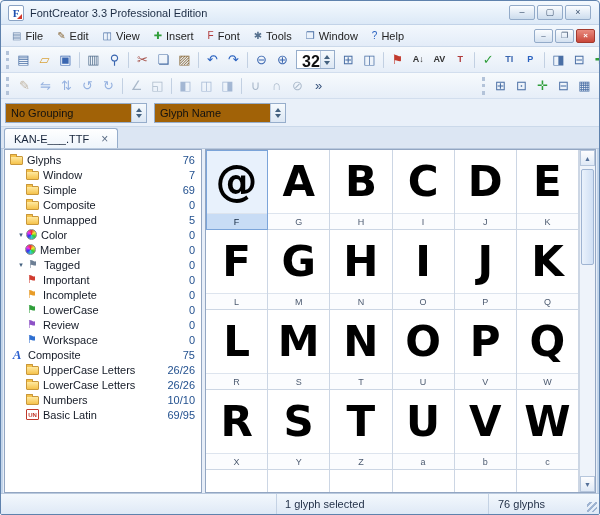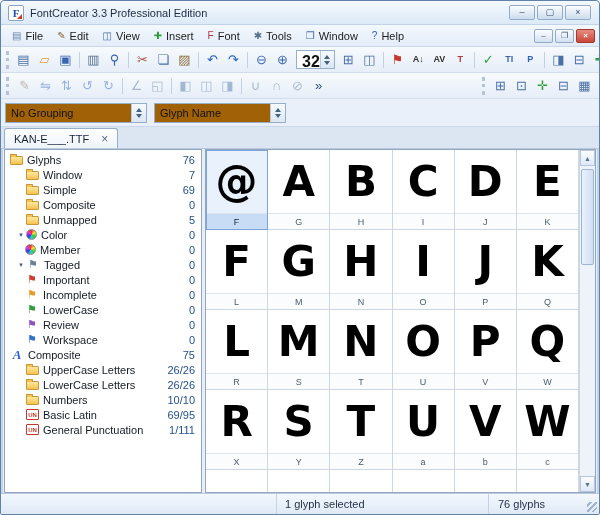--- a/index.html
+++ b/index.html
@@ -574,26 +574,20 @@
         </div>
 
 
         <div class="trow lvl1">
 
           <span class="ic uni">UN</span>
           <span class="tlabel">Basic Latin</span>
           <span class="tcount">69/95</span>
         </div>
 
-        <div class="trow lvl1">
-
-          <span class="ic uni">UN</span>
-          <span class="tlabel">General Punctuation</span>
-          <span class="tcount">1/111</span>
-        </div>
       </div>
 
     <div class="gridpane">
       <div class="cells">
 
           <div class="cell selected">
             <div class="gch">@</div>
             <div class="glab">F</div>
           </div>
 

